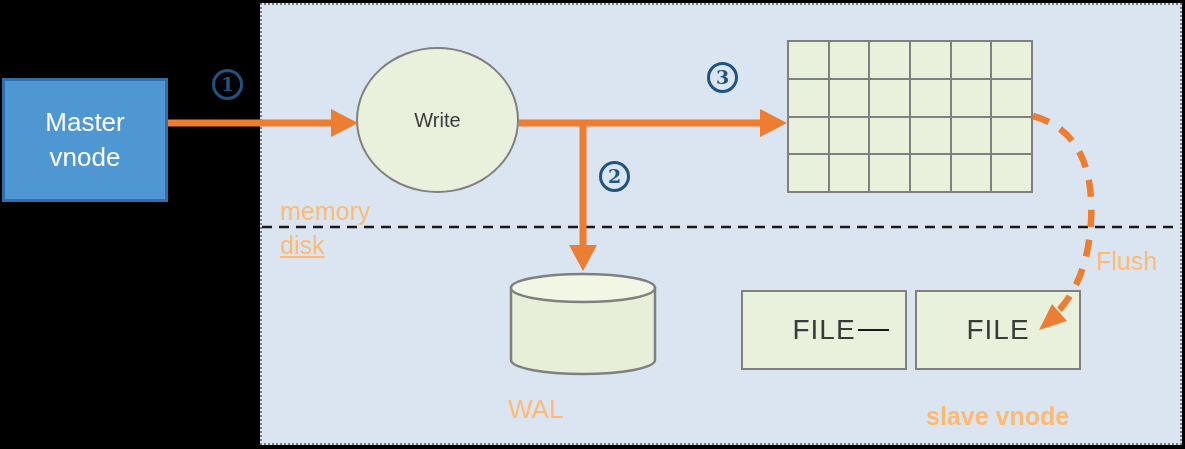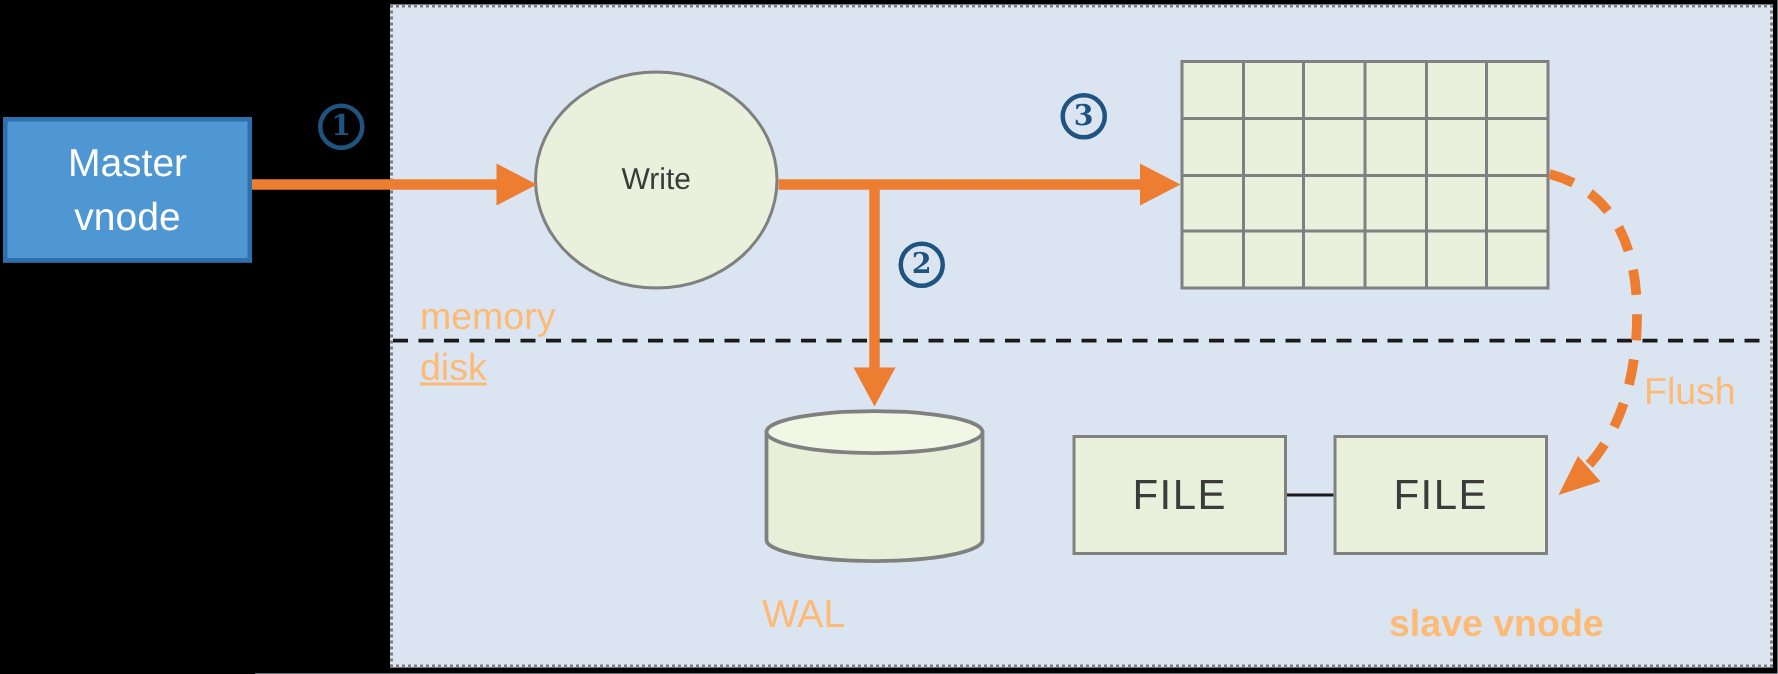--- a/index.html
+++ b/index.html
@@ -14,21 +14,21 @@
 
   
   .container {
     left: 260px; top: 3px; width: 922px; height: 442px;
     background: #dbe5f1;
     border: 2px dotted #7f7f7f;
   }
 
   
   .master {
-    left: 2px; top: 78px; width: 166px; height: 97px;
+    left: 2px; top: 78px; width: 166px; height: 124px;
     background: #4f97d2;
     border: 3px solid #2e6fad;
     color: #ffffff;
     display: flex; align-items: center; justify-content: center;
     text-align: center;
     font-size: 26px;
     line-height: 1.35;
     white-space: pre-line;
   }
 
@@ -63,25 +63,25 @@
     left: 787px; top: 40px; width: 246px; height: 153px;
     background: #808080;
     display: grid;
     gap: 2px;
     padding: 2px;
   }
   .memgrid .cell { background: #e9f0db; }
 
   
   .filebox {
-    top: 290px; width: 143px; height: 80px;
+    top: 290px; width: 166px; height: 80px;
     background: #e9f0db;
     border: 2px solid #808080;
     display: flex; align-items: center; justify-content: center;
-    font-size: 28px; color: #3b3b3b; letter-spacing: 1px;
+    font-size: 28px; color: #3b3b3b; letter-spacing: 1px; margin-left: 26px;
   }
   .file1 { left: 715px; }
   .file2 { left: 889px; }
 
   
   .lbl { color: #fdba74; font-size: 25px; }
   .memory-lbl { left: 280px; top: 197px; }
   .disk-lbl   { left: 280px; top: 231px; text-decoration: underline; }
   .wal-lbl    { left: 508px; top: 394px; width: 150px; font-size: 26px; }
   .flush-lbl  { left: 1096px; top: 247px; text-align: center; }

